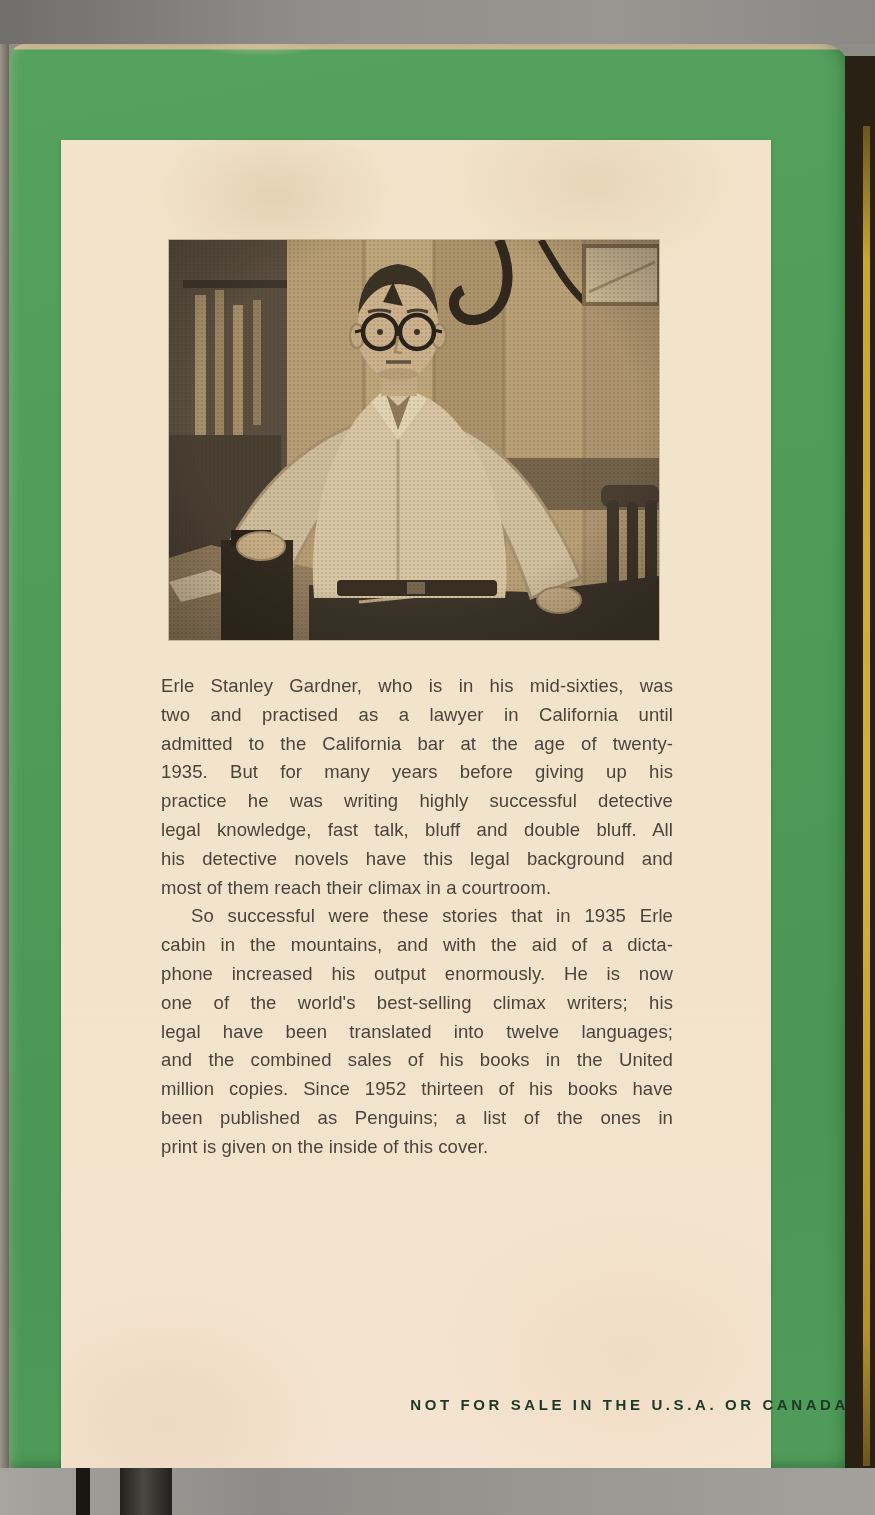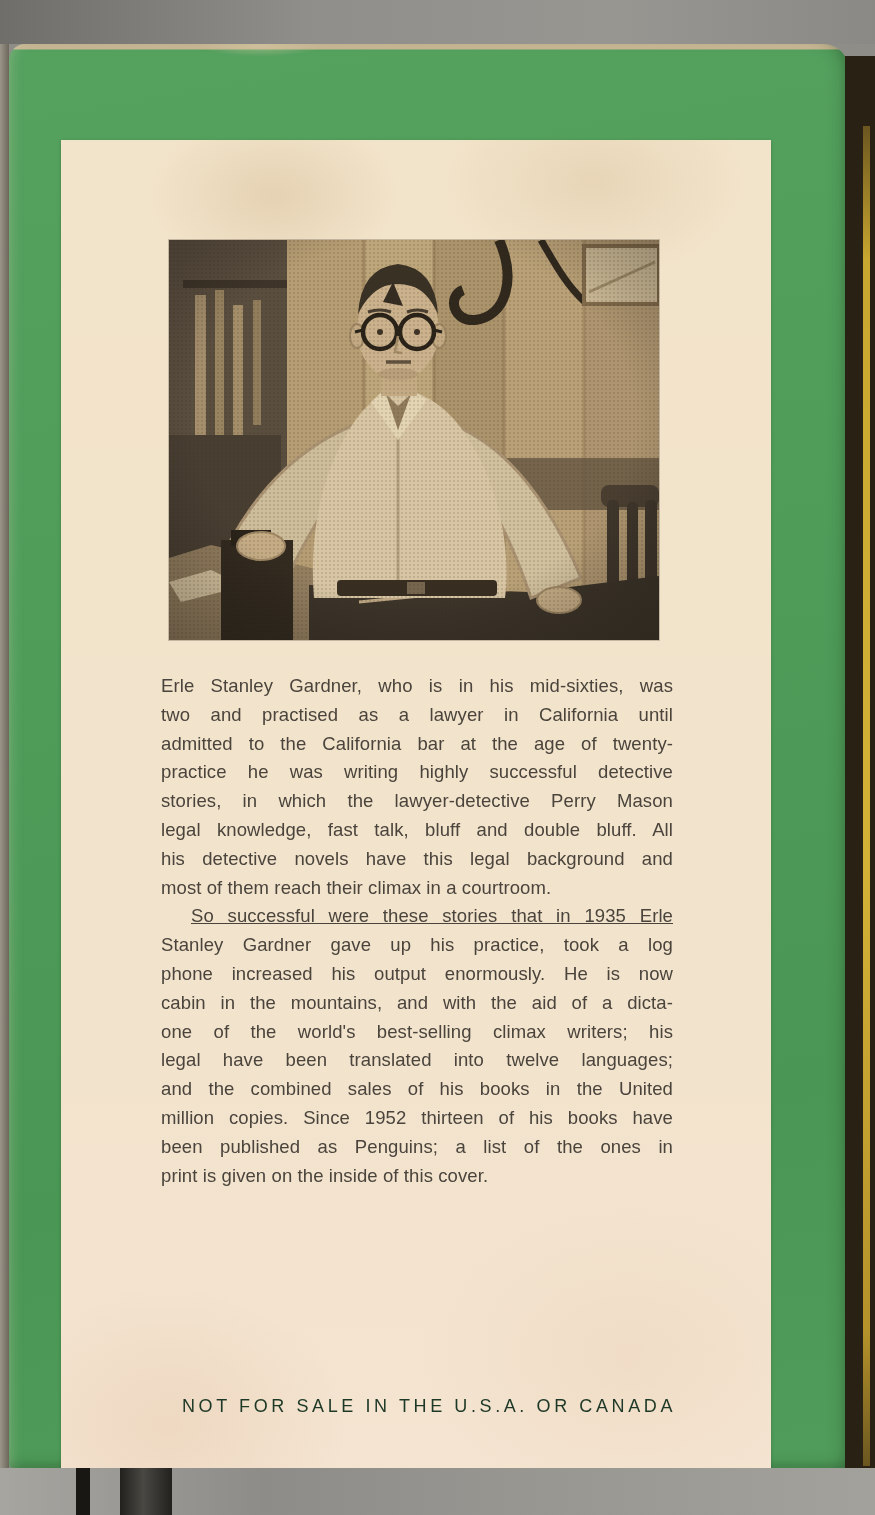--- a/index.html
+++ b/index.html
@@ -50,25 +50,25 @@
     box-shadow:0 0 0 1px rgba(60,50,40,.25);}
   .photo svg{display:block;width:100%;height:100%;}
 
   
   .bio{position:absolute;left:100px;top:532px;width:512px;
     color:#4a443c;font-size:18.5px;line-height:28.8px;font-weight:400;
     letter-spacing:.1px;}
   .bio-line{text-align:justify;text-align-last:justify;white-space:normal;}
   .bio-para:last-child .bio-line:last-child,
   .bio-para .bio-line:last-child{text-align-last:left;}
-  .bio-para-2 .bio-line:first-child{text-indent:30px;text-decoration:underline;}
-
-  
-  .notice{position:absolute;left:0;top:1352px;width:840px;text-align:center;
-    color:#1d3826;font-size:18px;font-weight:400;letter-spacing:3.6px;}
+  .bio-para-2 .bio-line:first-child{text-indent:30px;}
+
+  
+  .notice{position:absolute;left:0;top:1352px;width:840px;text-align:right;
+    color:#1d3826;font-size:15px;font-weight:700;letter-spacing:3.6px;}
 </style>
 </head>
 <body>
 
 <div class="top-edge"></div>
 
 <div class="left-sliver"></div>
 
 <div class="cover">
 
@@ -184,31 +184,30 @@
         <rect x="0" y="0" width="490" height="400" fill="#caa96a" opacity=".10"></rect>
         <rect x="0" y="0" width="490" height="400" fill="url(#vig)"></rect>
       </svg>
     </div>
 
     <div class="bio">
       <div class="bio-para bio-para-1">
           <div class="bio-line">Erle Stanley Gardner, who is in his mid-sixties, was</div>
           <div class="bio-line">two and practised as a lawyer in California until</div>
           <div class="bio-line">admitted to the California bar at the age of twenty-</div>
+          <div class="bio-line">1935. But for many years before giving up his</div>
           <div class="bio-line">practice he was writing highly successful detective</div>
-          <div class="bio-line">stories, in which the lawyer-detective Perry Mason</div>
           <div class="bio-line">legal knowledge, fast talk, bluff and double bluff. All</div>
           <div class="bio-line">his detective novels have this legal background and</div>
           <div class="bio-line">most of them reach their climax in a courtroom.</div>
         </div>
       <div class="bio-para bio-para-2">
           <div class="bio-line">So successful were these stories that in 1935 Erle</div>
-          <div class="bio-line">Stanley Gardner gave up his practice, took a log</div>
+          <div class="bio-line">cabin in the mountains, and with the aid of a dicta-</div>
           <div class="bio-line">phone increased his output enormously. He is now</div>
-          <div class="bio-line">cabin in the mountains, and with the aid of a dicta-</div>
           <div class="bio-line">one of the world's best-selling climax writers; his</div>
           <div class="bio-line">legal have been translated into twelve languages;</div>
           <div class="bio-line">and the combined sales of his books in the United</div>
           <div class="bio-line">million copies. Since 1952 thirteen of his books have</div>
           <div class="bio-line">been published as Penguins; a list of the ones in</div>
           <div class="bio-line">print is given on the inside of this cover.</div>
         </div>
     </div>
 
   </div>

